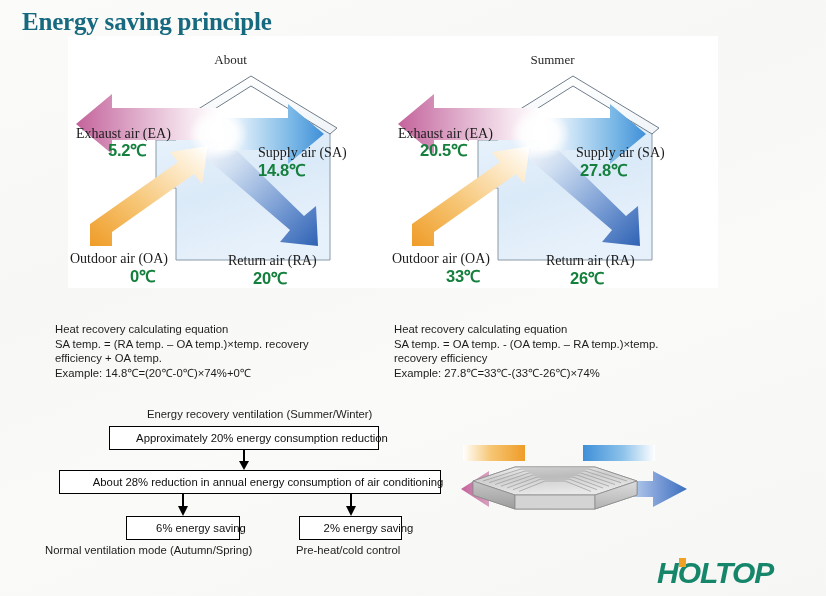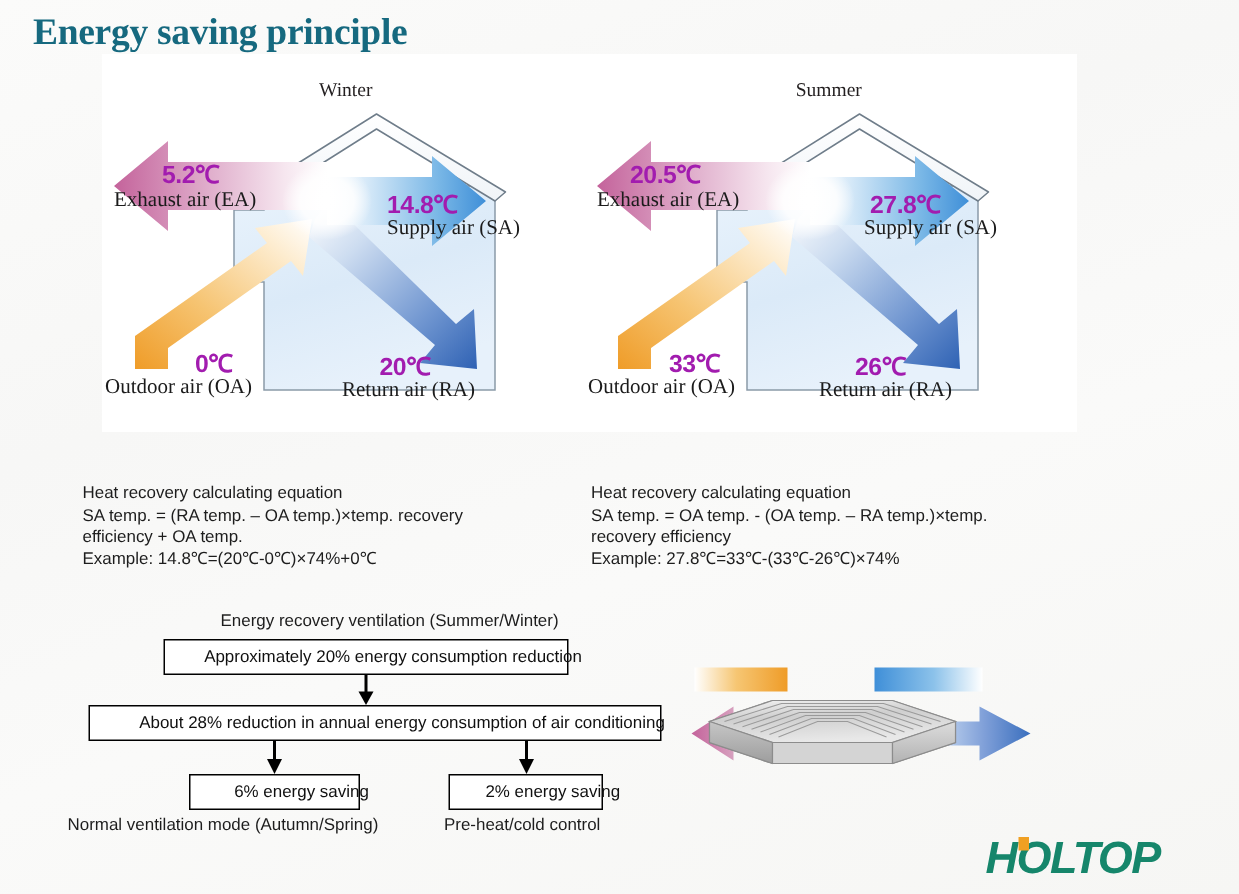--- a/index.html
+++ b/index.html
@@ -47,23 +47,24 @@
     color: #231f20;
   }
 
   .house-svg { position: absolute; left: 0; top: 0; }
 
   .temp-big {
     position: absolute;
     font-family: "Liberation Sans", sans-serif;
     font-weight: bold;
     font-size: 16.5px;
-    color: #a21caf;
+    color: #15803d;
     white-space: nowrap;
     letter-spacing: -0.3px;
+    margin-top: 34px;
   }
   .air-label {
     position: absolute;
     font-family: "Liberation Serif", serif;
     font-size: 14px;
     color: #1b1b1b;
     white-space: nowrap;
   }
 
   
@@ -128,21 +129,21 @@
   }
 </style>
 </head>
 <body>
 
 <div id="page-title">Energy saving principle</div>
 
 <div id="diagram-panel">
 
   <div class="house-block winter">
-    <div class="season-label">Winter</div>
+    <div class="season-label">About</div>
 
     <svg class="house-svg" width="325" height="252" viewBox="0 0 325 252">
       <defs>
         <linearGradient id="wHouse" x1="0" y1="0" x2="0.4" y2="1">
           <stop offset="0%" stop-color="#e9f3fc"></stop>
           <stop offset="55%" stop-color="#dbeaf8"></stop>
           <stop offset="100%" stop-color="#e7f1fb"></stop>
         </linearGradient>
         <linearGradient id="wRoof" x1="0" y1="0" x2="0" y2="1">
           <stop offset="0%" stop-color="#ffffff"></stop>

